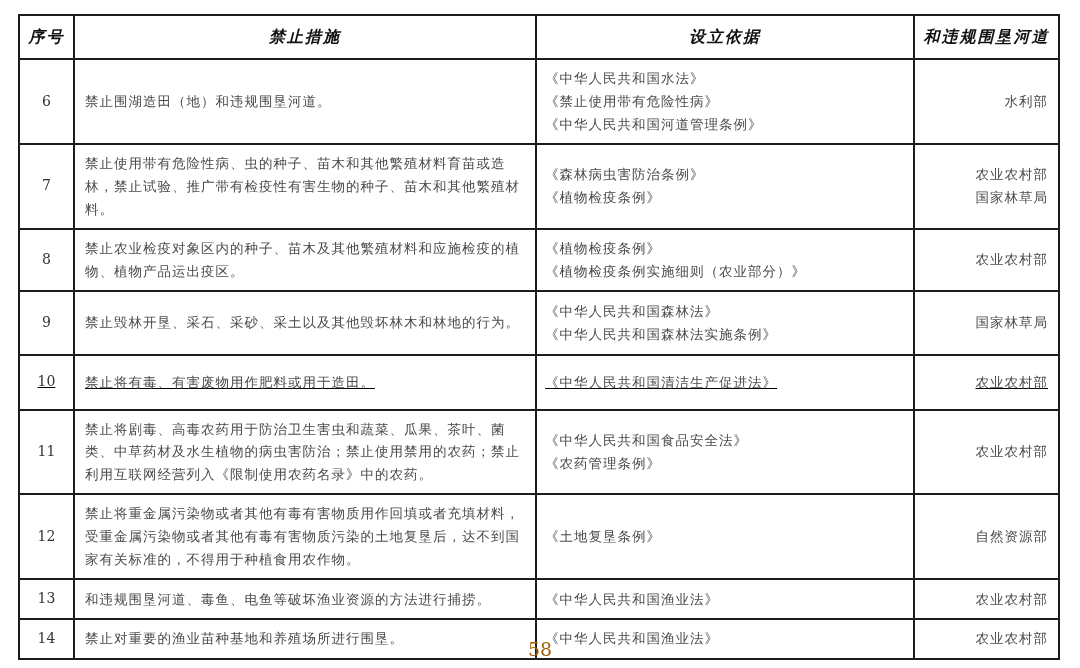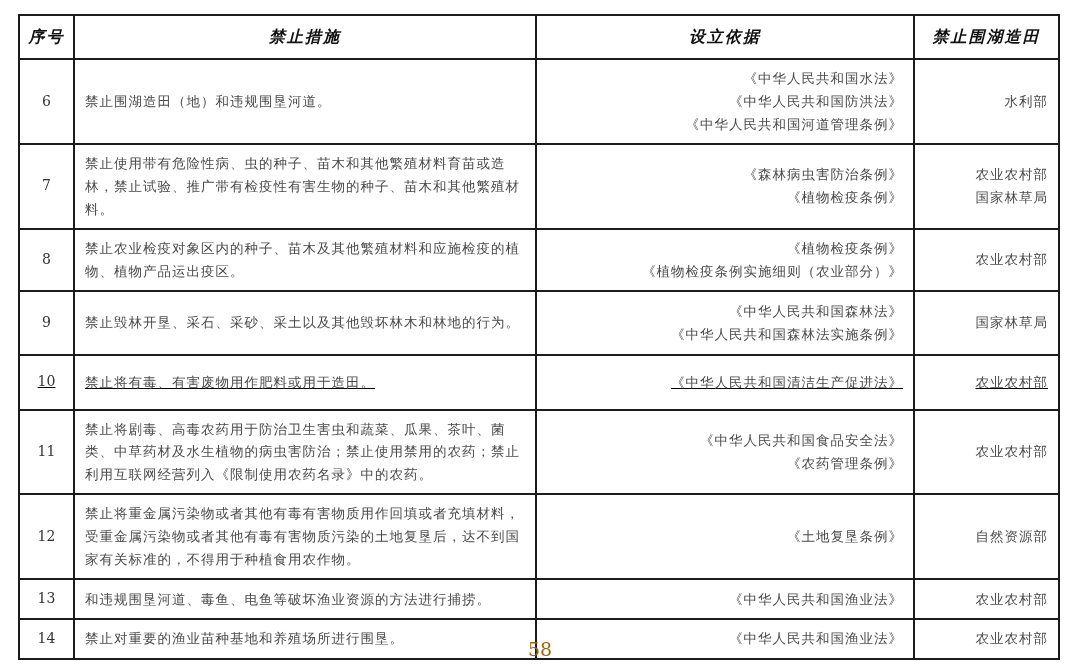--- a/index.html
+++ b/index.html
@@ -39,21 +39,21 @@
   td {
     font-size: 13.5px;
     color: #4a4a4a;
     line-height: 1.7;
     letter-spacing: 1px;
     padding: 7px 10px;
     vertical-align: middle;
   }
   td.cell-num { text-align: center; font-size: 14px; color: #333333; letter-spacing: 0; }
   td.cell-measure { text-align: left; }
-  td.cell-basis { text-align: right; padding-left: 8px; margin-left: 16px; }
+  td.cell-basis { text-align: left; padding-left: 8px; margin-left: 16px; }
   td.cell-dept { text-align: right; padding-left: 8px; }
   
   tbody tr:nth-child(1) { height: 66px; }
   tbody tr:nth-child(2) { height: 60px; }
   tbody tr:nth-child(3) { height: 60px; }
   tbody tr:nth-child(4) { height: 64px; }
   tbody tr:nth-child(5) { height: 55px; text-decoration: underline; }
   tbody tr:nth-child(6) { height: 78px; }
   tbody tr:nth-child(7) { height: 78px; }
   tbody tr:nth-child(8) { height: 38px; padding-left: 25px; }
@@ -78,30 +78,30 @@
       <col class="c-num">
       <col class="c-measure">
       <col class="c-basis">
       <col class="c-dept">
     </colgroup>
     <thead>
       <tr>
         <th>序号</th>
         <th>禁止措施</th>
         <th>设立依据</th>
-        <th>禁止围湖造田</th>
+        <th>和违规围垦河道</th>
       </tr>
     </thead>
     <tbody>
   <tr>
     <td class="cell-num">6</td>
     <td class="cell-measure">禁止围湖造田（地）和违规围垦河道。</td>
     <td class="cell-basis">
             <div>《中华人民共和国水法》</div>
-            <div>《中华人民共和国防洪法》</div>
+            <div>《禁止使用带有危险性病》</div>
             <div>《中华人民共和国河道管理条例》</div>
           </td>
     <td class="cell-dept">
             <div>水利部</div>
           </td>
   </tr>
 
   <tr>
     <td class="cell-num">7</td>
     <td class="cell-measure">禁止使用带有危险性病、虫的种子、苗木和其他繁殖材料育苗或造林，禁止试验、推广带有检疫性有害生物的种子、苗木和其他繁殖材料。</td>

